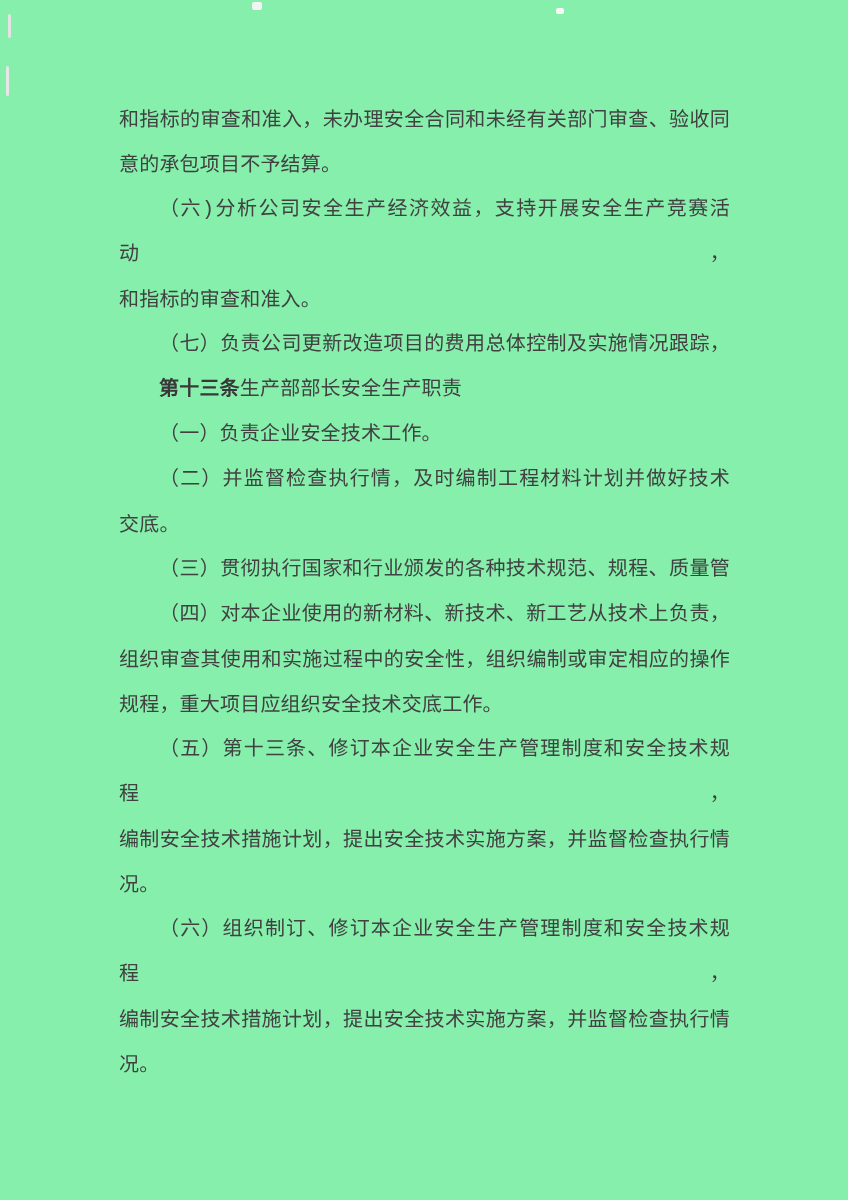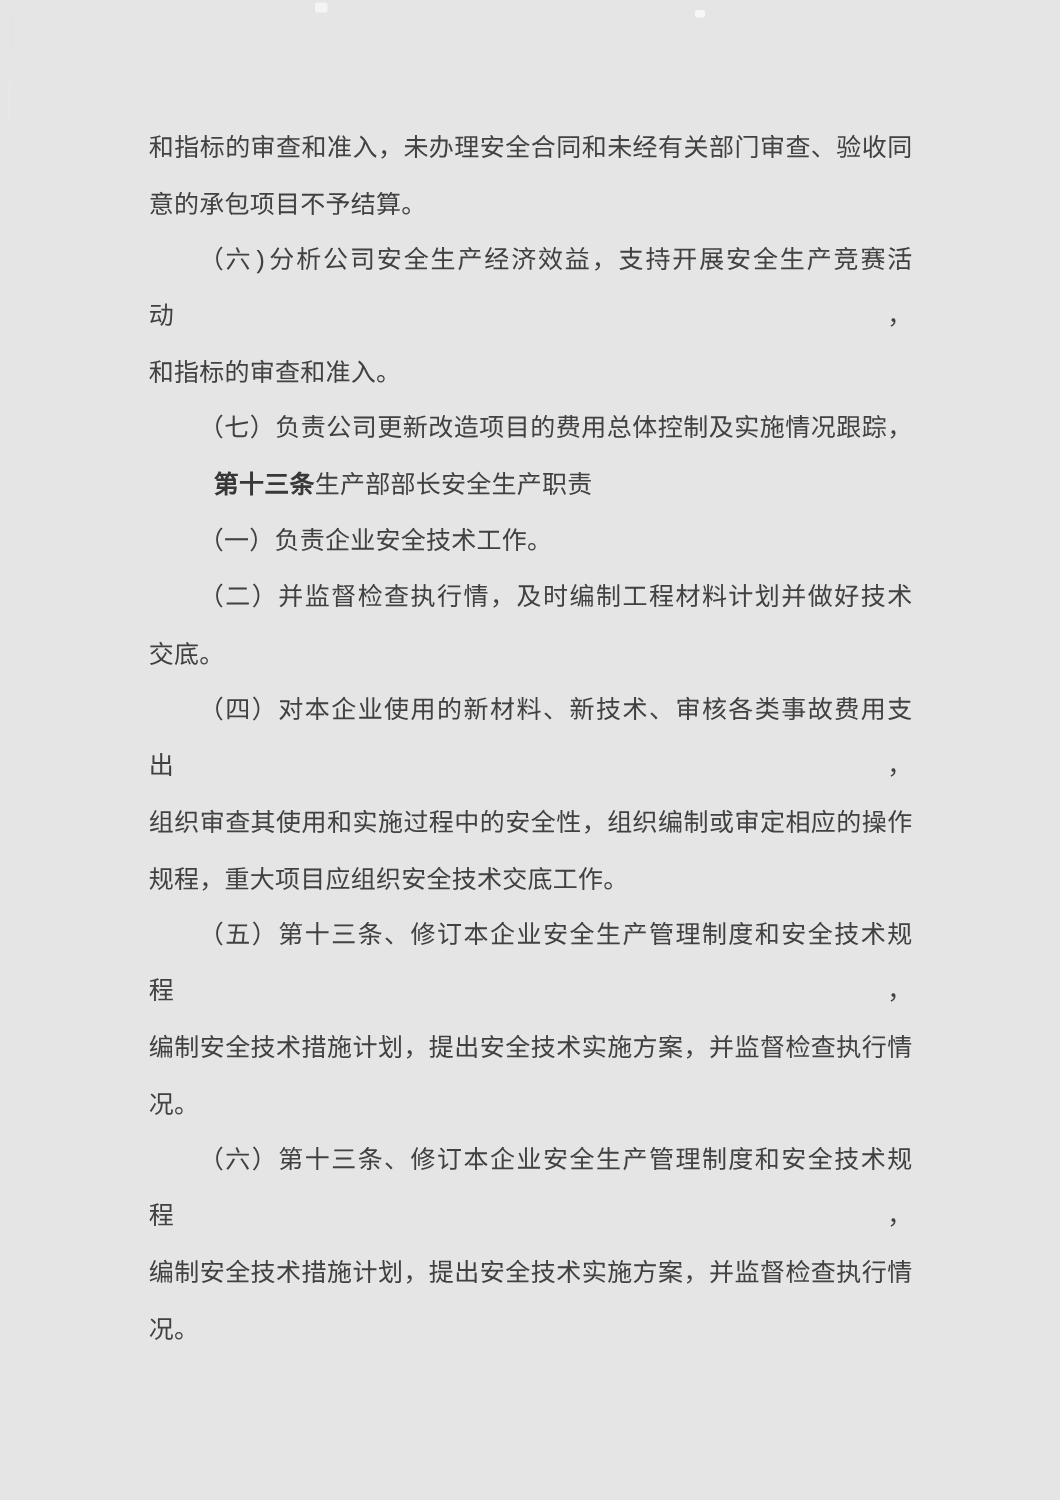--- a/index.html
+++ b/index.html
@@ -4,21 +4,21 @@
 <style>
   html, body {
     margin: 0;
     padding: 0;
     background: #ffffff;
   }
   #page {
     position: relative;
     width: 848px;
     height: 1200px;
-    background: #e5e5e5;
+    background: #86efac;
     overflow: hidden;
     font-family: "Liberation Serif", "DejaVu Serif", serif;
   }
   #doc-text {
     position: absolute;
     left: 119px;
     top: 97px;
     width: 611px;
     color: #414141;
     font-size: 20px;
@@ -35,21 +35,20 @@
     text-align-last: justify;
     -moz-text-align-last: justify;
   }
   .line.indent {
     text-indent: 40px;
     font-family: Liberation Mono, monospace;
   }
   .bold-prefix {
     font-weight: 700;
     color: #383838;
-    margin-left: 12px;
   }
   
   .scan-mark {
     position: absolute;
     background: #e3e3e3;
     border-radius: 2px;
   }
   #scan-mark-1 { left: 8px;  top: 14px; width: 3px;  height: 24px; }
   #scan-mark-2 { left: 6px;  top: 66px; width: 3px;  height: 30px; background: #e7e7e7; }
   #scan-mark-3 { left: 252px; top: 2px; width: 10px; height: 8px;  background: #f4f4f4; }
@@ -67,23 +66,24 @@
   <div id="doc-text">
       <div class="line fill">和指标的审查和准入，未办理安全合同和未经有关部门审查、验收同</div>
       <div class="line">意的承包项目不予结算。</div>
       <div class="line fill indent">（六)分析公司安全生产经济效益，支持开展安全生产竞赛活动，</div>
       <div class="line">和指标的审查和准入。</div>
       <div class="line fill indent">（七）负责公司更新改造项目的费用总体控制及实施情况跟踪，</div>
       <div class="line indent"><span class="bold-prefix">第十三条</span>生产部部长安全生产职责</div>
       <div class="line indent">（一）负责企业安全技术工作。</div>
       <div class="line fill indent">（二）并监督检查执行情，及时编制工程材料计划并做好技术</div>
       <div class="line">交底。</div>
-      <div class="line fill indent">（四）对本企业使用的新材料、新技术、审核各类事故费用支出，</div>
+      <div class="line fill indent">（三）贯彻执行国家和行业颁发的各种技术规范、规程、质量管</div>
+      <div class="line fill indent">（四）对本企业使用的新材料、新技术、新工艺从技术上负责，</div>
       <div class="line fill">组织审查其使用和实施过程中的安全性，组织编制或审定相应的操作</div>
       <div class="line">规程，重大项目应组织安全技术交底工作。</div>
       <div class="line fill indent">（五）第十三条、修订本企业安全生产管理制度和安全技术规程，</div>
       <div class="line fill">编制安全技术措施计划，提出安全技术实施方案，并监督检查执行情</div>
       <div class="line">况。</div>
-      <div class="line fill indent">（六）第十三条、修订本企业安全生产管理制度和安全技术规程，</div>
+      <div class="line fill indent">（六）组织制订、修订本企业安全生产管理制度和安全技术规程，</div>
       <div class="line fill">编制安全技术措施计划，提出安全技术实施方案，并监督检查执行情</div>
       <div class="line">况。</div>
     </div>
 </div>
 
 </body></html>

